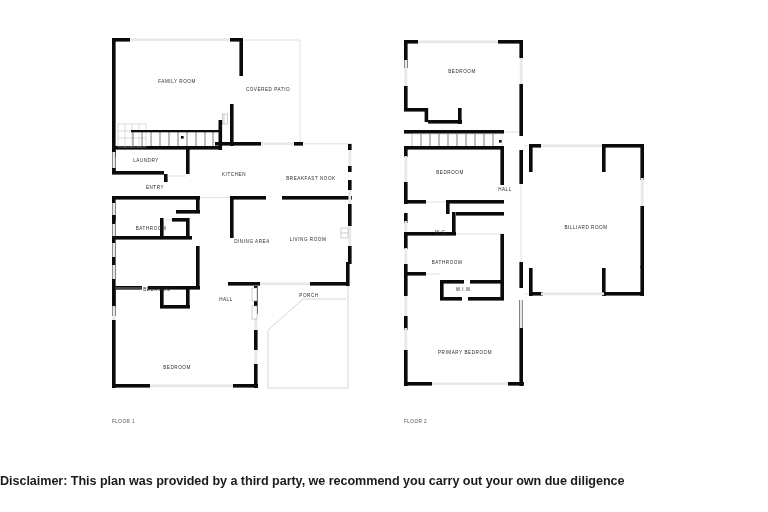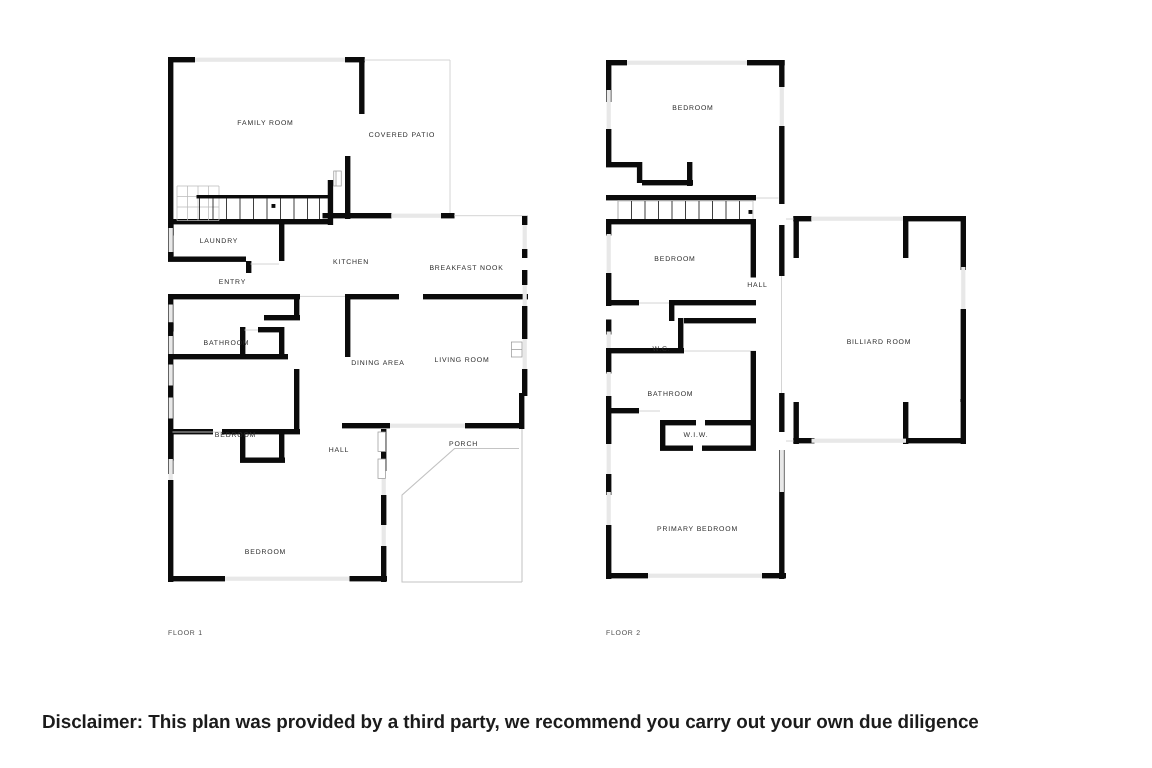--- a/index.html
+++ b/index.html
@@ -59,21 +59,20 @@
     display: flex;
     align-items: center;
     justify-content: flex-start;
     background: #ffffff;
   }
   #disclaimer-text {
     font-family: "Liberation Sans", sans-serif;
     font-size: 12.6px;
     font-weight: 700;
     color: #1b1b1b;
-    padding-left: 28px;
     letter-spacing: -0.05px;
     white-space: nowrap;
   }
 </style>
 </head>
 <body>
 
 <div id="plan-stage">
   <svg id="plan-svg" viewBox="0 0 768 450" xmlns="http://www.w3.org/2000/svg">
 

